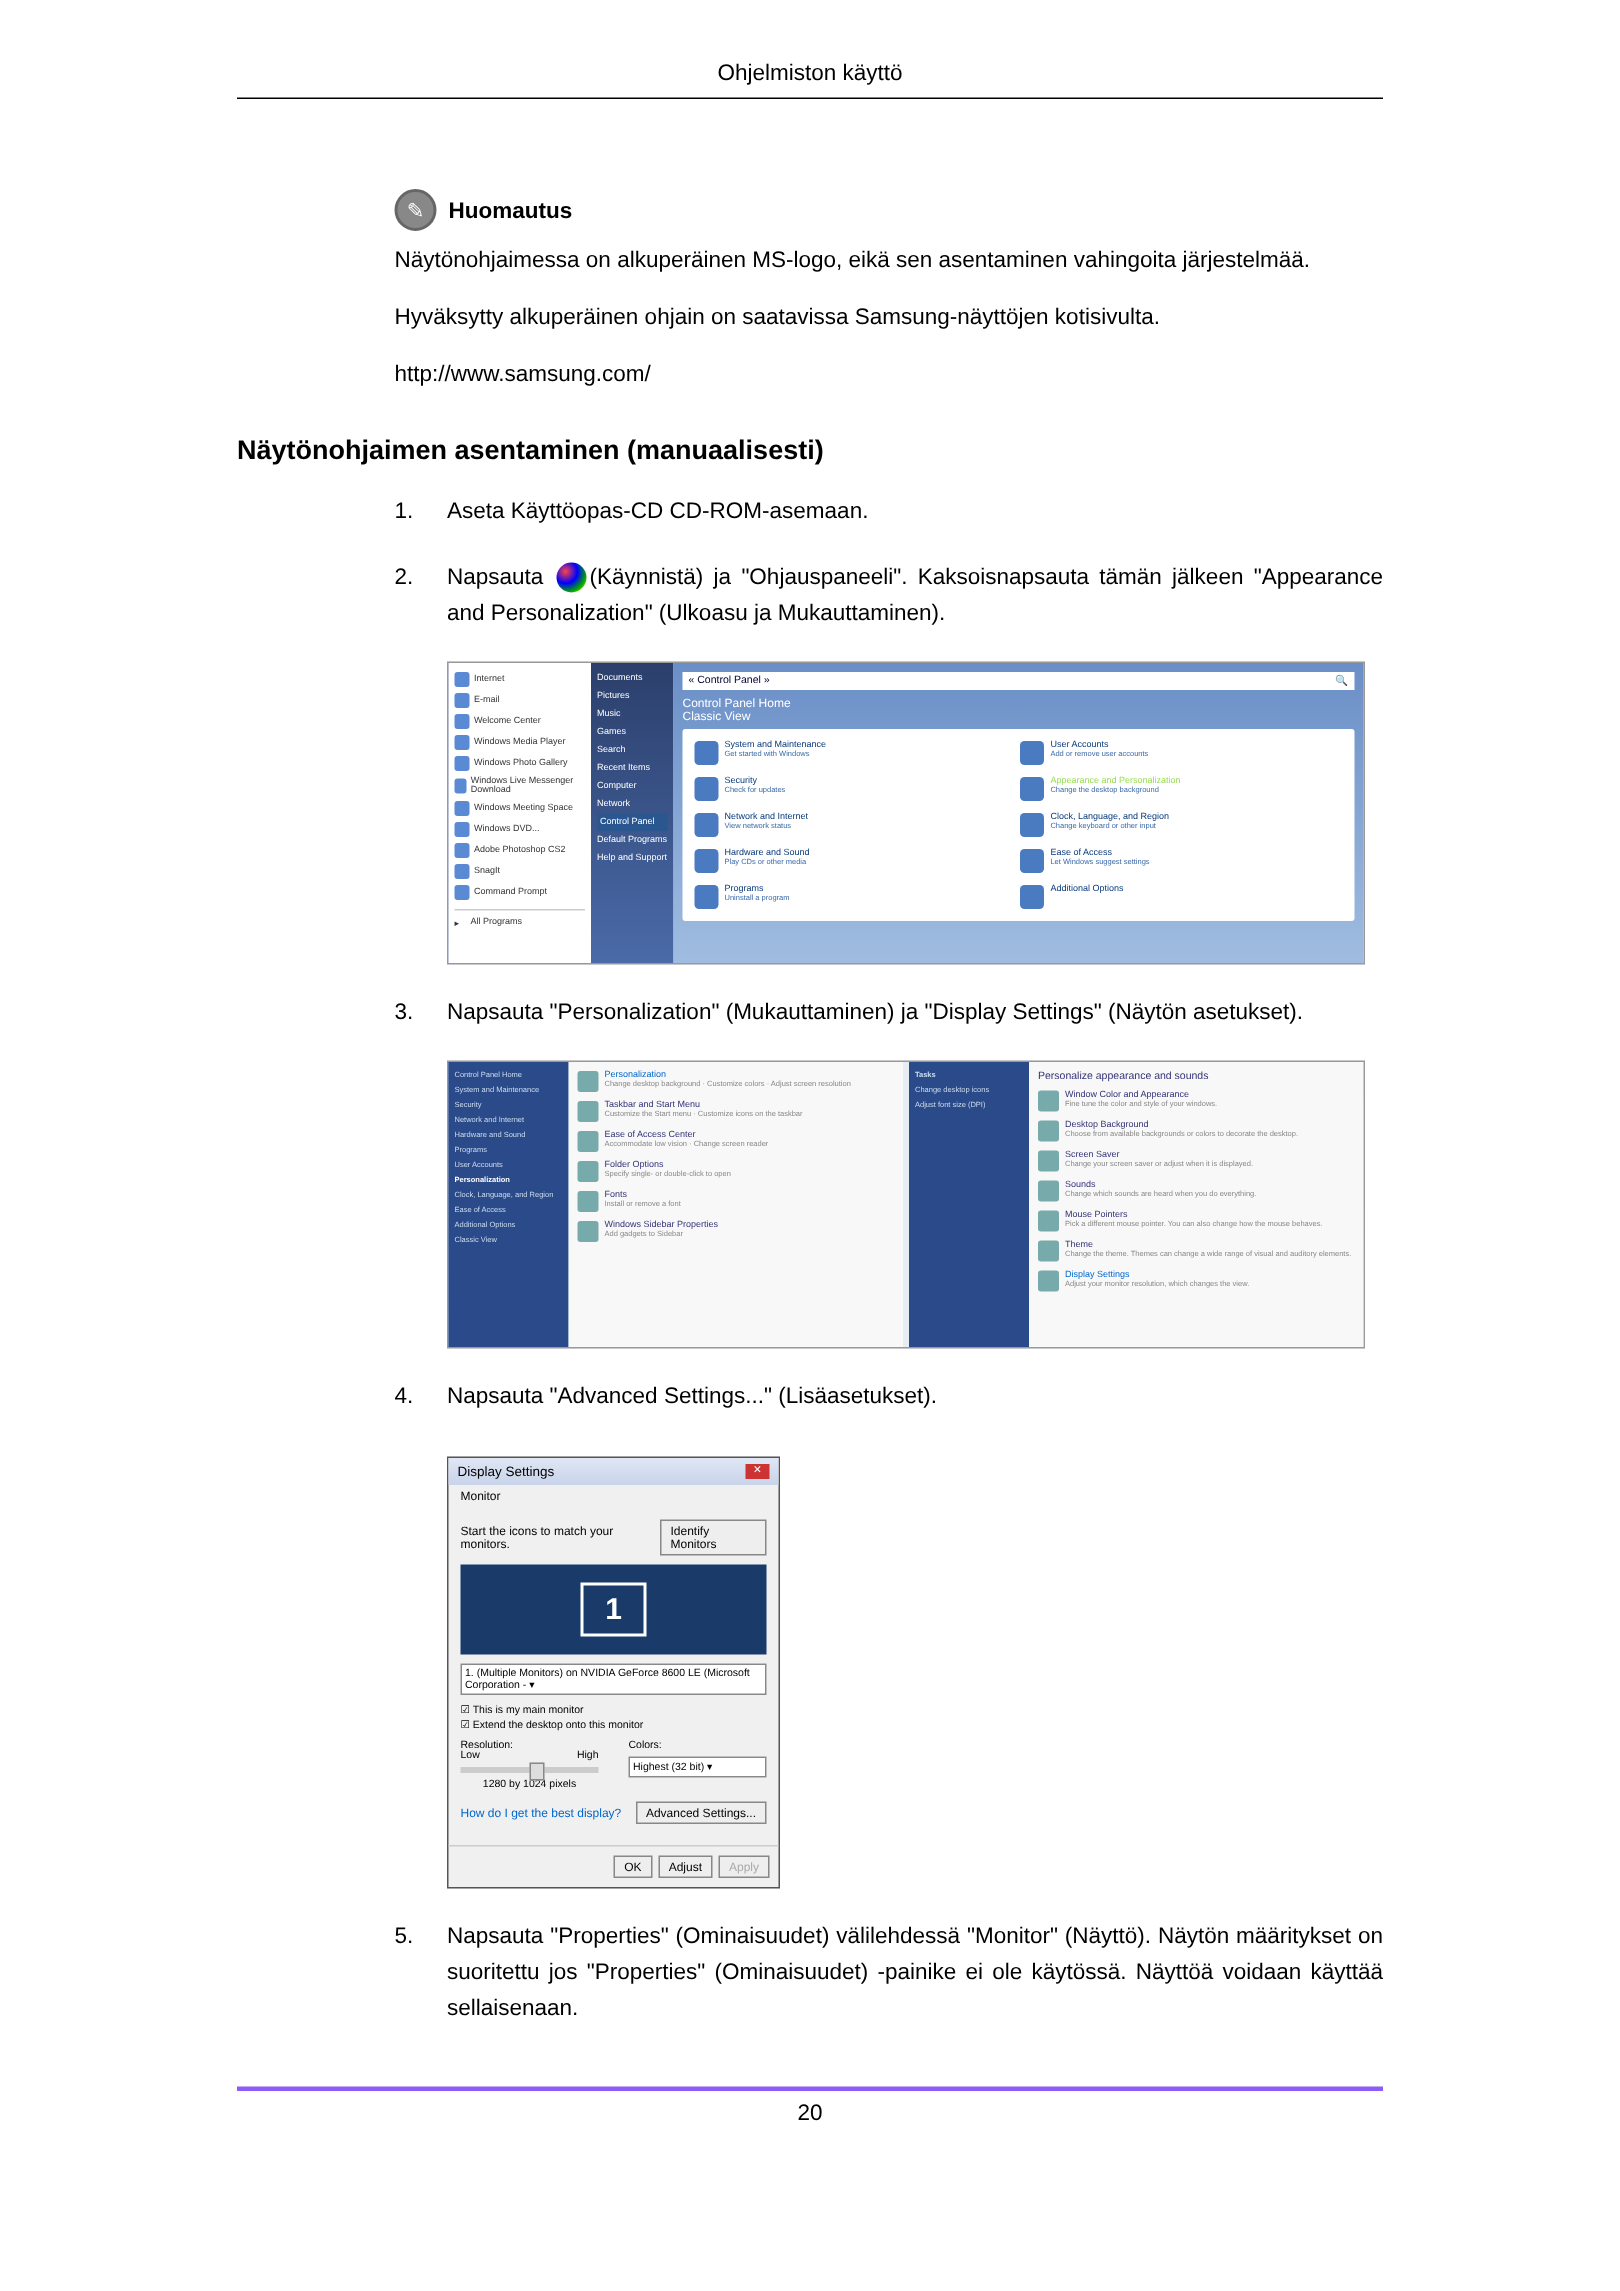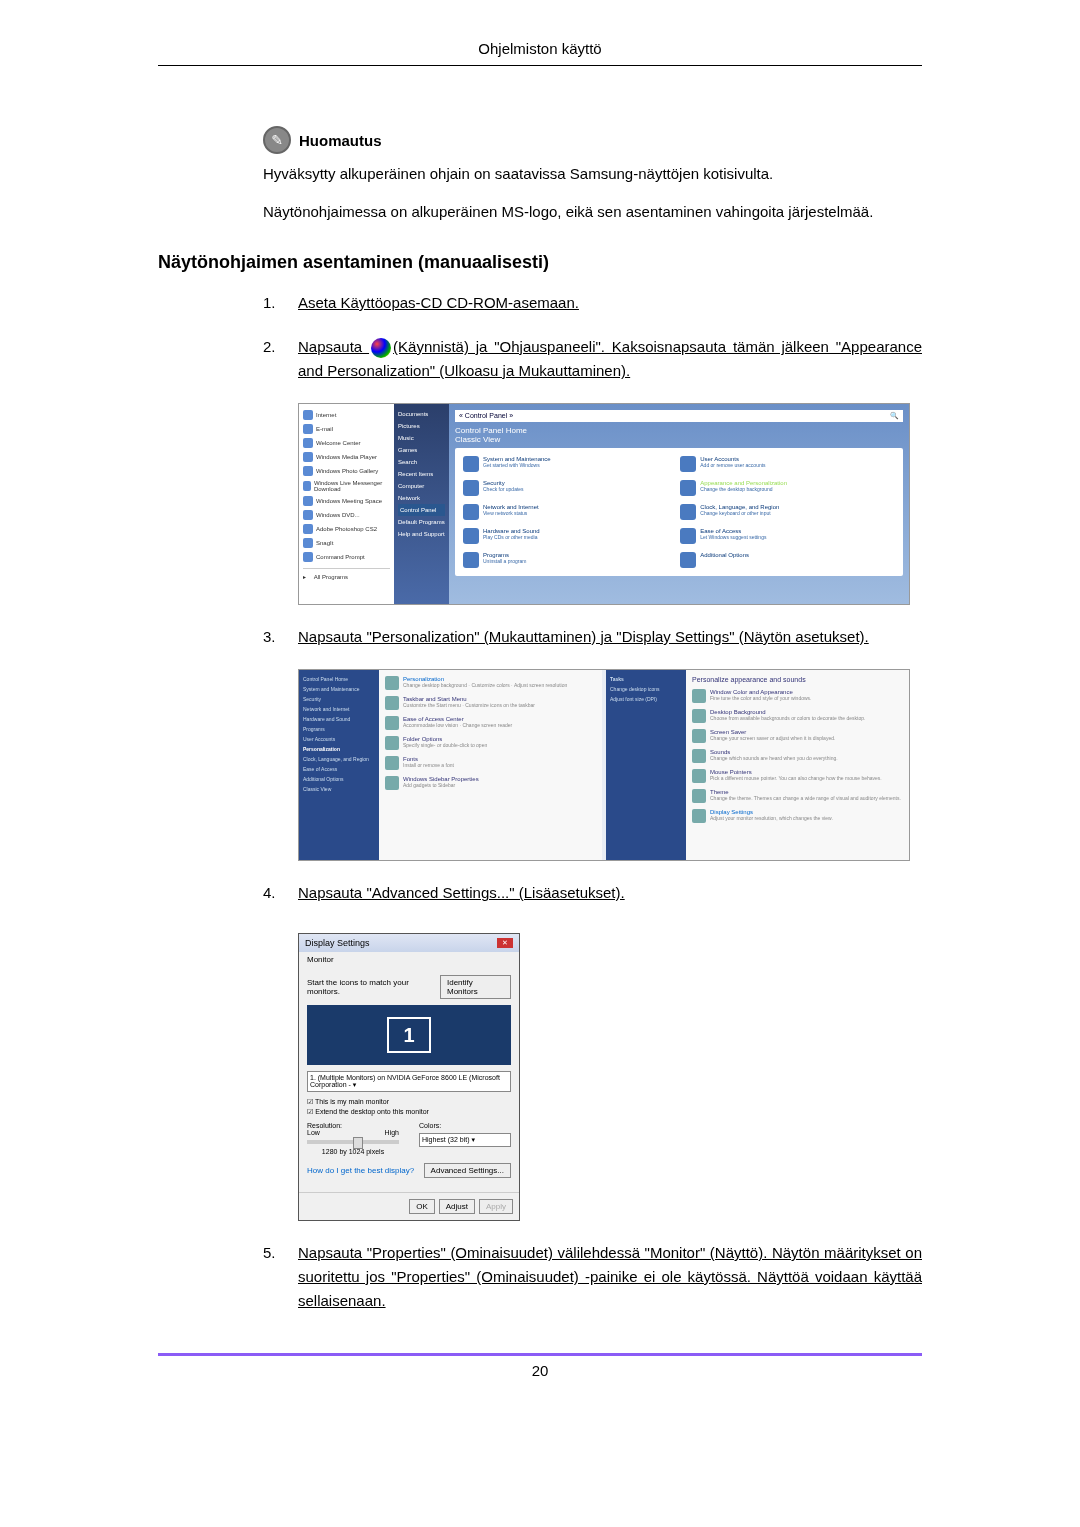--- a/index.html
+++ b/index.html
@@ -84,21 +84,20 @@
       margin-bottom: 20px;
       font-size: 15px;
       line-height: 1.6;
       text-align: justify;
     }
     .step-num {
       min-width: 35px;
     }
     .step-text {
       flex: 1;
-      text-decoration: underline;
     }
     .start-icon {
       display: inline-block;
       width: 20px;
       height: 20px;
       background: radial-gradient(circle at 30% 30%, #f44, #00f 40%, #0a0 70%, #ff0);
       border-radius: 50%;
       vertical-align: middle;
       margin: 0 2px;
     }
@@ -349,22 +348,23 @@
 
 <div class="page">
   <div class="content">
     <div class="header-title">Ohjelmiston käyttö</div>
 
     <div class="note-box">
       <div class="note-header">
         <span class="note-icon"></span>
         <span class="note-title">Huomautus</span>
       </div>
+      <div class="note-text">Näytönohjaimessa on alkuperäinen MS-logo, eikä sen asentaminen vahingoita järjestelmää.</div>
       <div class="note-text">Hyväksytty alkuperäinen ohjain on saatavissa Samsung-näyttöjen kotisivulta.</div>
-      <div class="note-text">Näytönohjaimessa on alkuperäinen MS-logo, eikä sen asentaminen vahingoita järjestelmää.</div>
+      <div class="note-text">http://www.samsung.com/</div>
     </div>
 
     <div class="section-heading">Näytönohjaimen asentaminen (manuaalisesti)</div>
 
 
     <ol class="step-list">
       <li class="step-item">
         <div class="step-num">1.</div>
         <div class="step-text">Aseta Käyttöopas-CD CD-ROM-asemaan.</div>
       </li>

